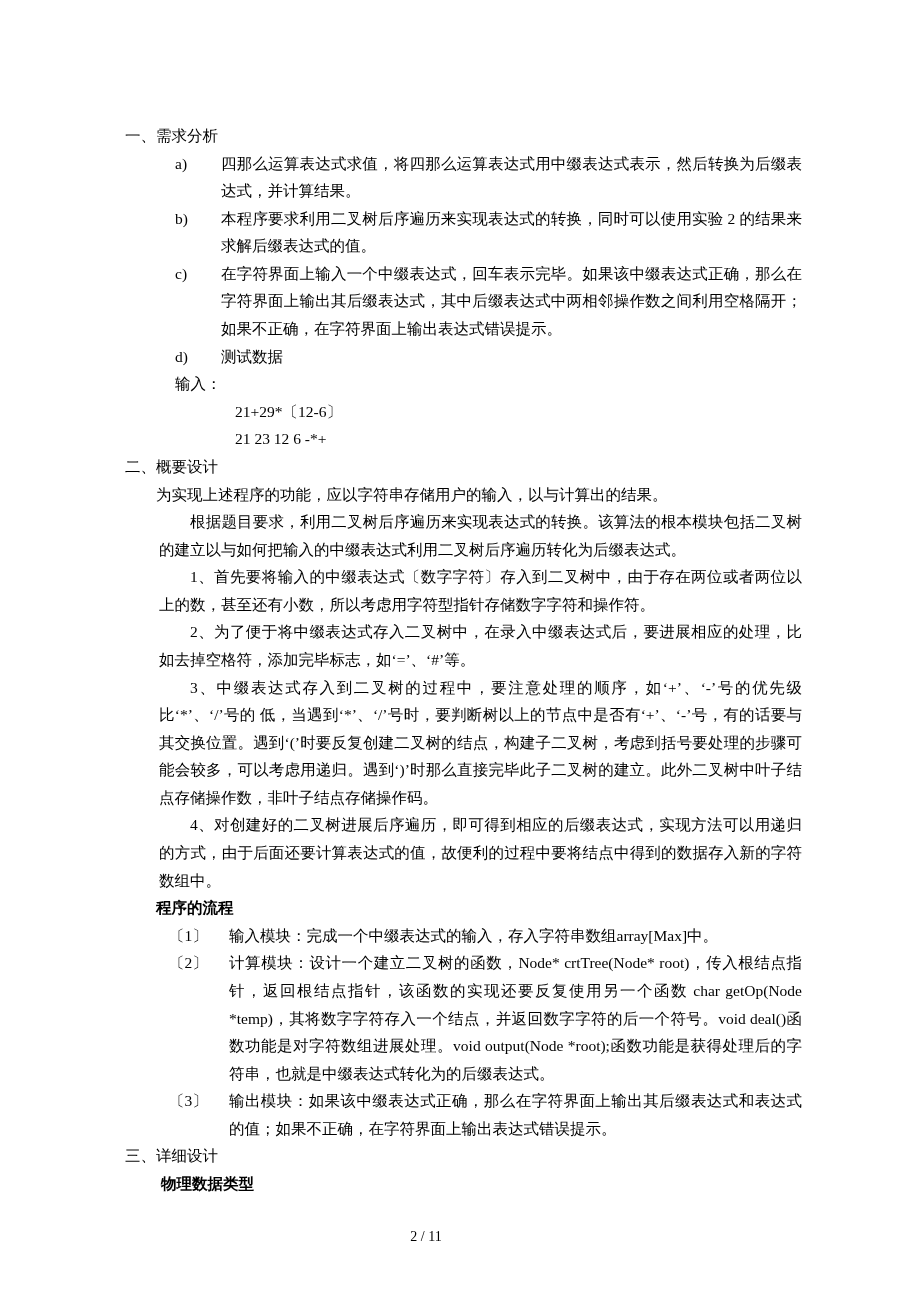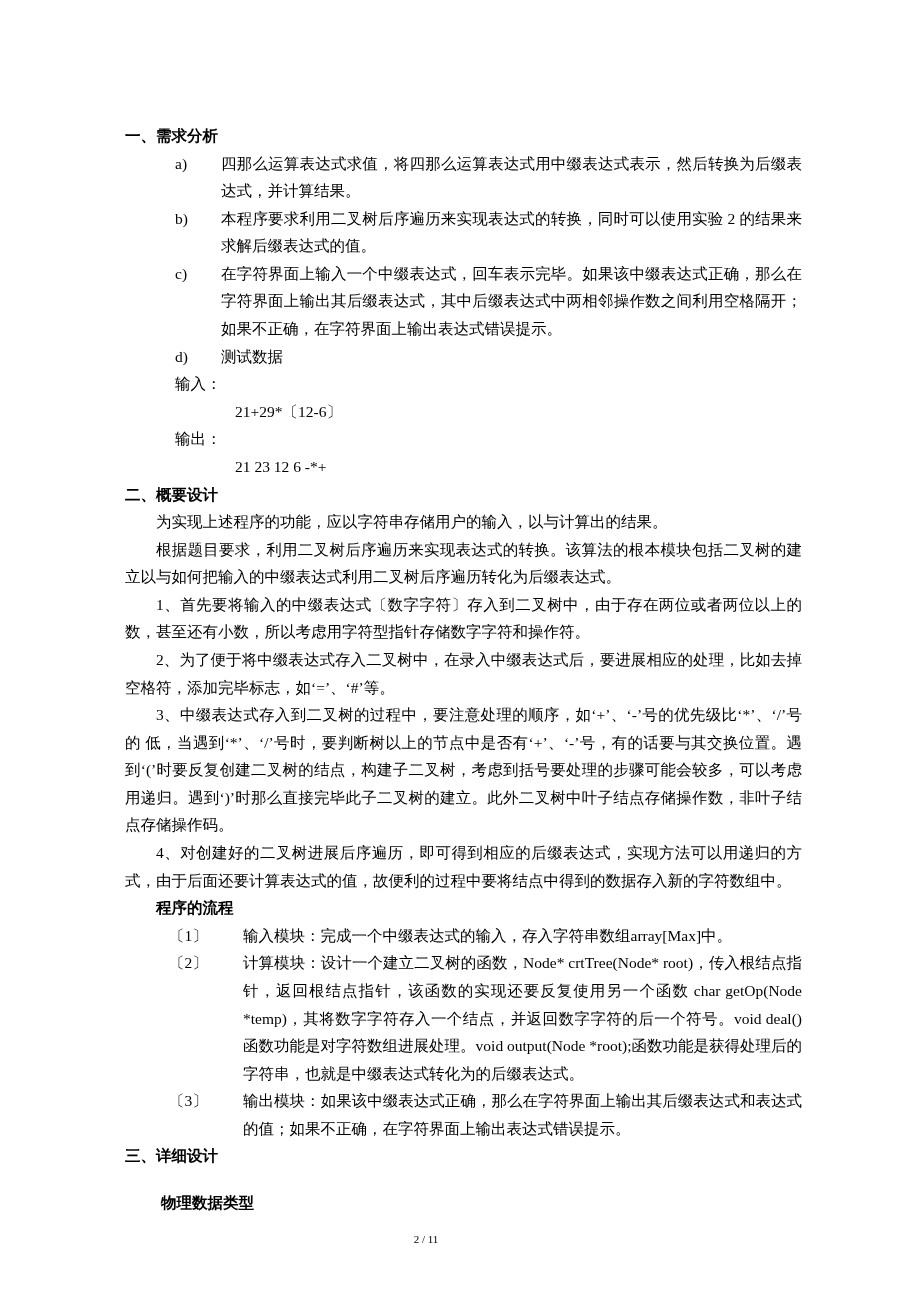--- a/index.html
+++ b/index.html
@@ -12,21 +12,21 @@
     line-height: 1.78;
   }
   .page {
     width: 920px;
     height: 1302px;
     box-sizing: border-box;
     padding: 122px 118px 0 125px;
     position: relative;
   }
   .h1 {
-    font-weight: bold;
+    font-weight: normal;
   }
   .bold {
     font-weight: bold;
   }
   .ol-item {
     display: flex;
     margin: 0;
   }
   .ol-item .marker {
     width: 46px;
@@ -46,49 +46,48 @@
   .sub-indent {
     padding-left: 50px;
   }
   .deep-indent {
     padding-left: 110px;
   }
   .para-just {
     text-align: justify;
     text-justify: inter-ideograph;
     text-indent: 2em;
+    margin-left: 34px;
   }
   .para-indent {
     text-indent: 2em;
   }
   .subsec-indent {
     padding-left: 36px;
-    margin-top: 19px;
   }
   .num-item {
     display: flex;
     padding-left: 44px;
   }
   .num-item .nmark {
     width: 60px;
     flex: 0 0 60px;
   }
   .num-item .ntext {
     flex: 1;
     text-align: justify;
     text-justify: inter-ideograph;
-    margin-left: 14px;
   }
   .footer {
     position: absolute;
     left: 0;
     width: 852px;
     bottom: 52px;
     text-align: center;
-    font-size: 11px;
+    font-size: 14px;
   }
 </style>
 </head>
 <body>
 
 <div class="page">
 
   <div class="h1">一、需求分析</div>
 
   <div class="ol-wrap">
@@ -107,23 +106,20 @@
     <div class="ol-item">
       <div class="marker">d)</div>
       <div class="tcontent">测试数据</div>
     </div>
   </div>
 
   <div class="sub-indent">
     <div>输入：</div>
   </div>
   <div class="deep-indent">21+29*〔12-6〕</div>
-  <div class="sub-indent">
-    <div>输出：</div>
-  </div>
   <div class="deep-indent">21 23 12 6 -*+</div>
 
   <div class="h1">二、概要设计</div>
   <div class="para-indent">为实现上述程序的功能，应以字符串存储用户的输入，以与计算出的结果。</div>
 
   <div class="para-just">根据题目要求，利用二叉树后序遍历来实现表达式的转换。该算法的根本模块包括二叉树的建立以与如何把输入的中缀表达式利用二叉树后序遍历转化为后缀表达式。</div>
   <div class="para-just">1、首先要将输入的中缀表达式〔数字字符〕存入到二叉树中，由于存在两位或者两位以上的数，甚至还有小数，所以考虑用字符型指针存储数字字符和操作符。</div>
   <div class="para-just">2、为了便于将中缀表达式存入二叉树中，在录入中缀表达式后，要进展相应的处理，比如去掉空格符，添加完毕标志，如‘=’、‘#’等。</div>
   <div class="para-just">3、中缀表达式存入到二叉树的过程中，要注意处理的顺序，如‘+’、‘-’号的优先级比‘*’、‘/’号的 低，当遇到‘*’、‘/’号时，要判断树以上的节点中是否有‘+’、‘-’号，有的话要与其交换位置。遇到‘(’时要反复创建二叉树的结点，构建子二叉树，考虑到括号要处理的步骤可能会较多，可以考虑用递归。遇到‘)’时那么直接完毕此子二叉树的建立。此外二叉树中叶子结点存储操作数，非叶子结点存储操作码。</div>
   <div class="para-just">4、对创建好的二叉树进展后序遍历，即可得到相应的后缀表达式，实现方法可以用递归的方式，由于后面还要计算表达式的值，故便利的过程中要将结点中得到的数据存入新的字符数组中。</div>

